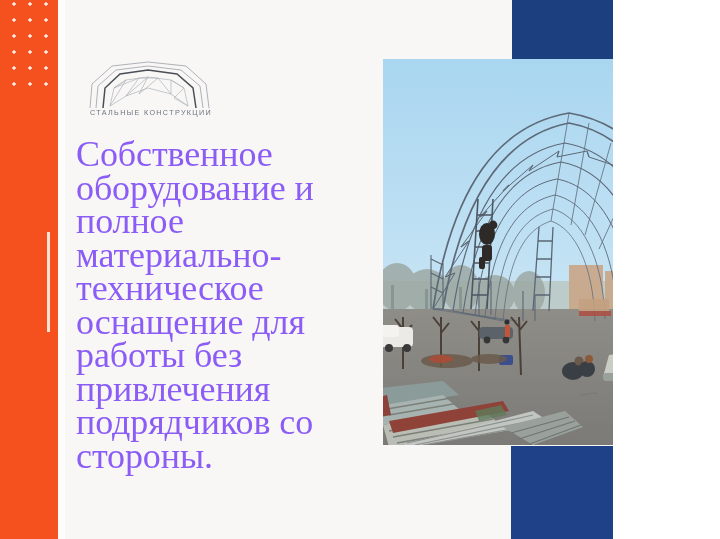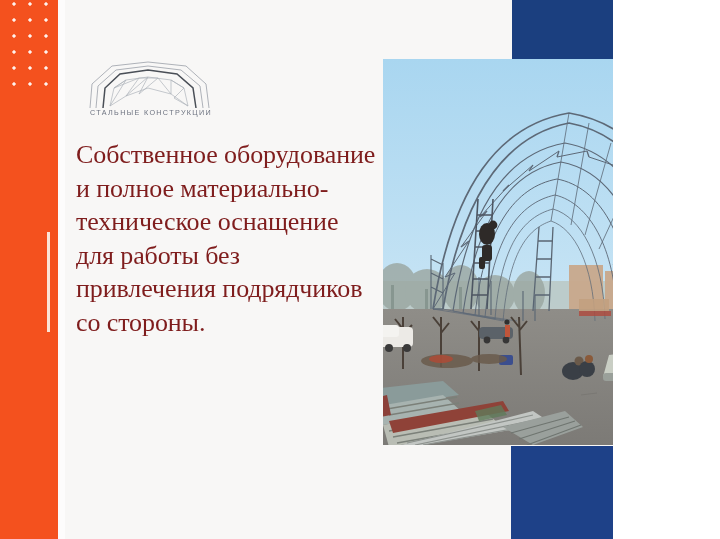--- a/index.html
+++ b/index.html
@@ -79,23 +79,23 @@
     letter-spacing:1.35px;
     color:#6d7380;
     white-space:nowrap;
   }
 
   
   .headline{
     position:absolute; left:76px; top:138px;
     width:300px;
     font-family:"Liberation Serif", serif;
-    font-size:26px;
+    font-size:36px;
     line-height:33.5px;
-    color:#7f1d1d;
+    color:#8b5cf6;
     letter-spacing:-0.1px;
   }
 
   
   .photo{
     position:absolute; left:383px; top:59px;
     width:337px; height:386px;
     overflow:hidden;
     background:#bfe0f2;
   }

